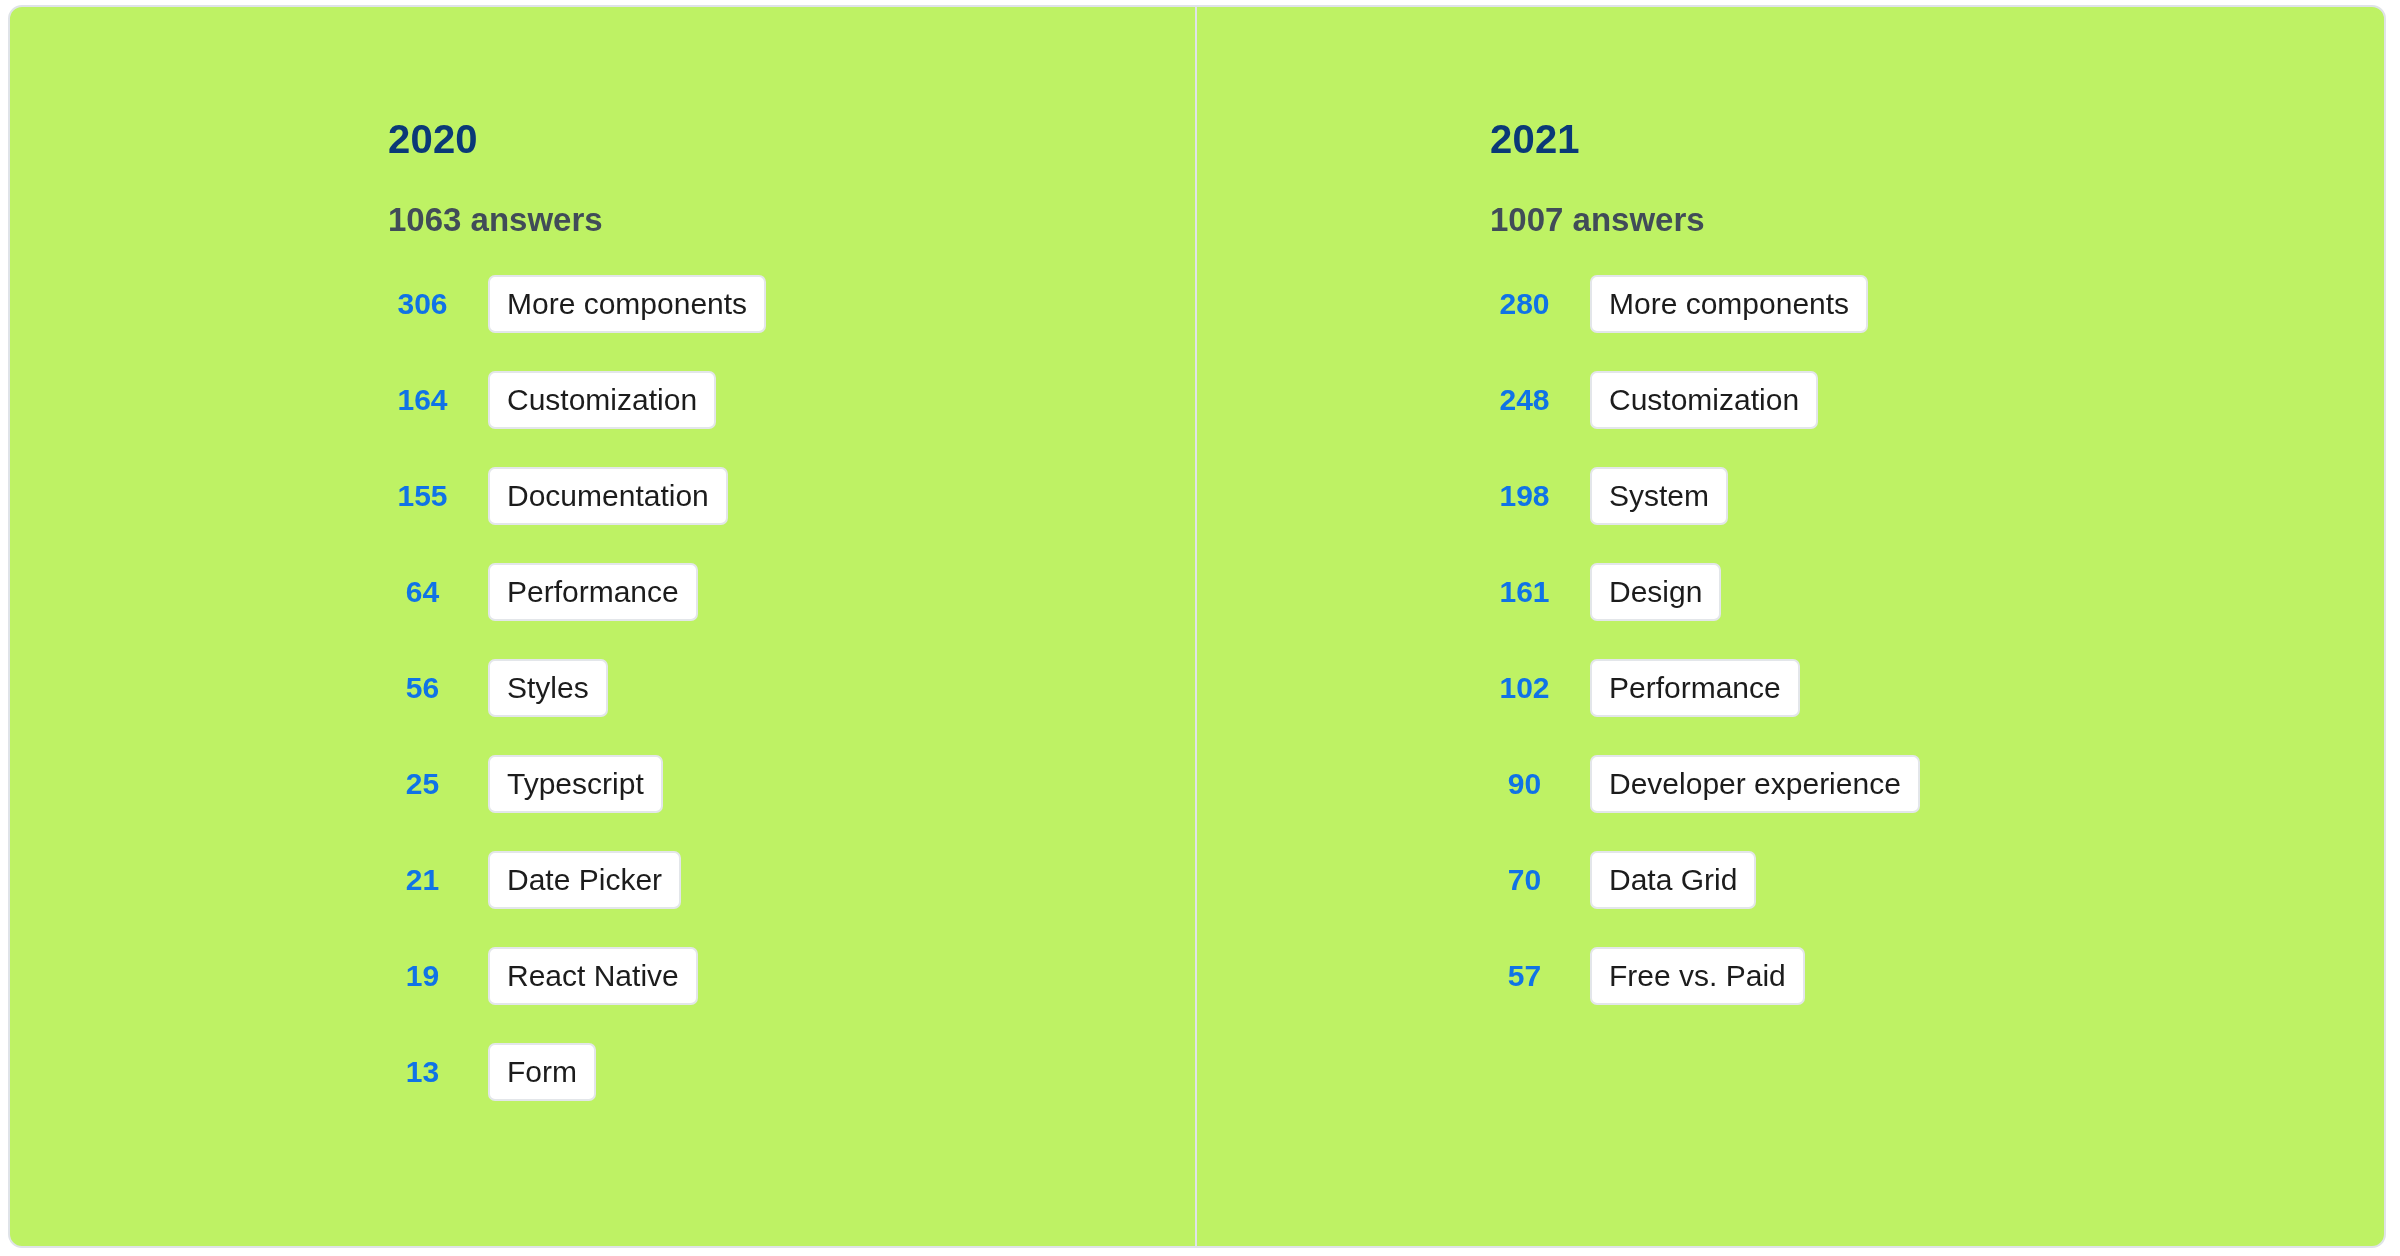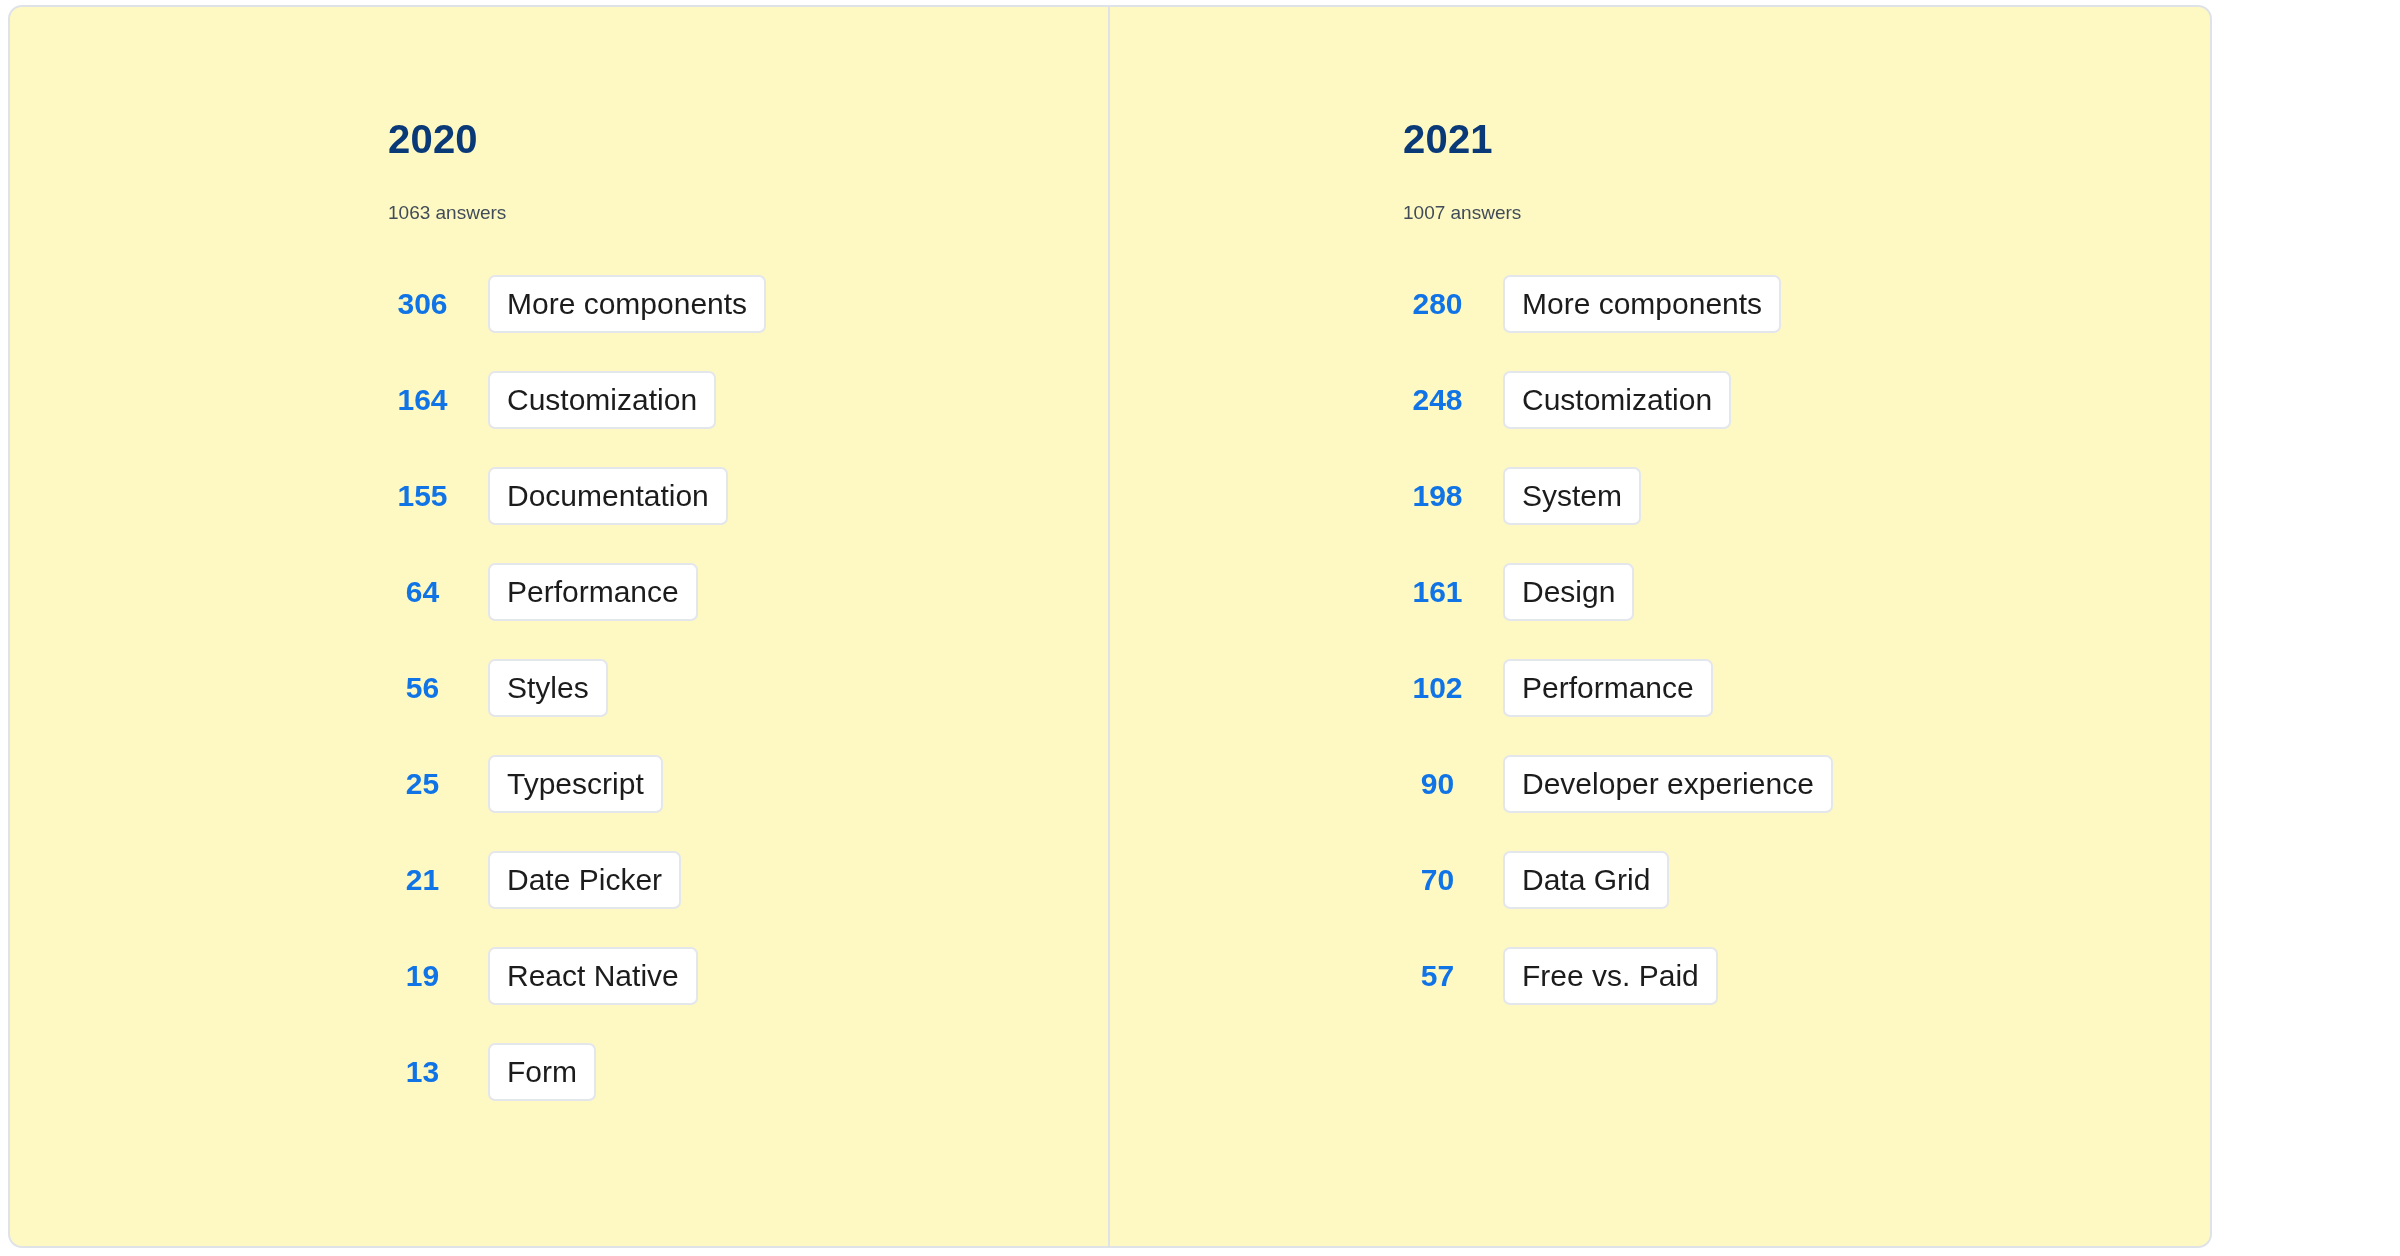--- a/index.html
+++ b/index.html
@@ -13,23 +13,23 @@
     height: 1256px;
     font-family: "Liberation Sans", sans-serif;
     -webkit-font-smoothing: antialiased;
     overflow: hidden;
   }
 
   .card {
     position: absolute;
     left: 8px;
     top: 5px;
-    width: 2204px;
+    width: 2378px;
     height: 1243px;
-    background: #fef9c3;
+    background: #bef264;
     border: 2px solid #dfe3e8;
     border-radius: 14px;
     box-sizing: border-box;
     display: flex;
     flex-direction: row;
     overflow: hidden;
   }
 
   .panel {
     position: relative;
@@ -63,22 +63,22 @@
     color: #0a3977;
     letter-spacing: 0.2px;
     line-height: 1;
     white-space: nowrap;
   }
 
   .answers-count {
     position: absolute;
     top: 196px;
     left: 0;
-    font-size: 19px;
-    font-weight: 400;
+    font-size: 33px;
+    font-weight: 700;
     color: #414c58;
     line-height: 1;
     white-space: nowrap;
   }
 
   .rows {
     position: absolute;
     top: 268px;
     left: 0;
     right: 0;

